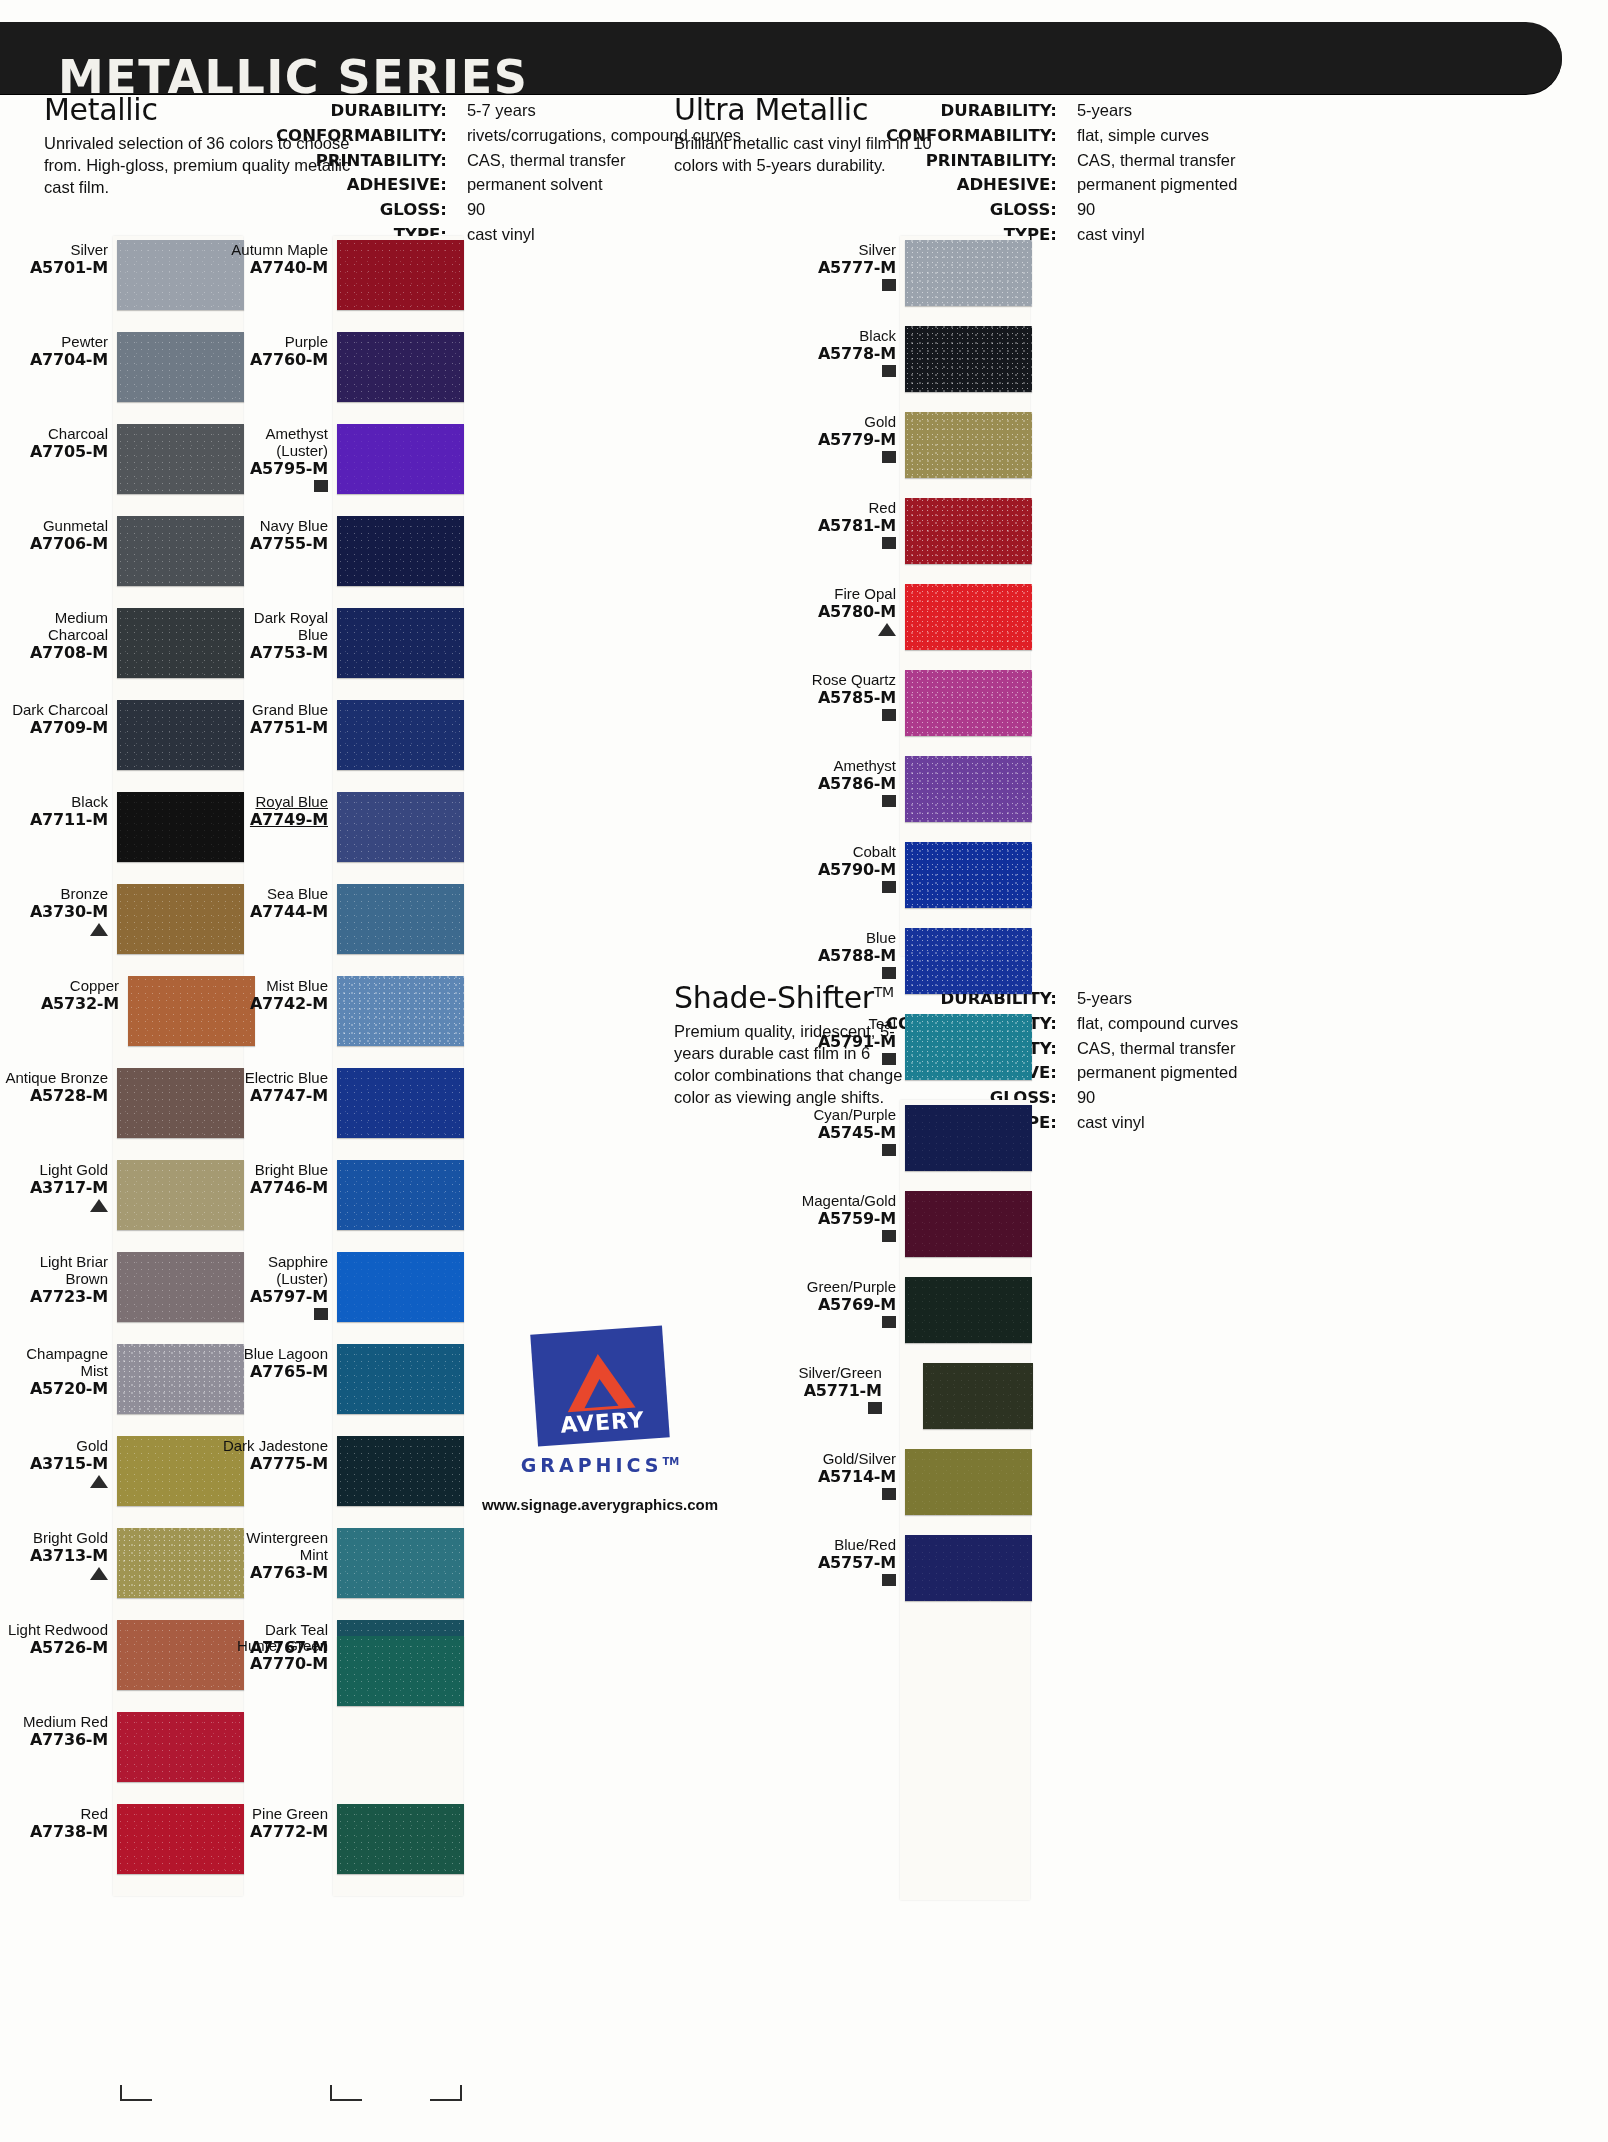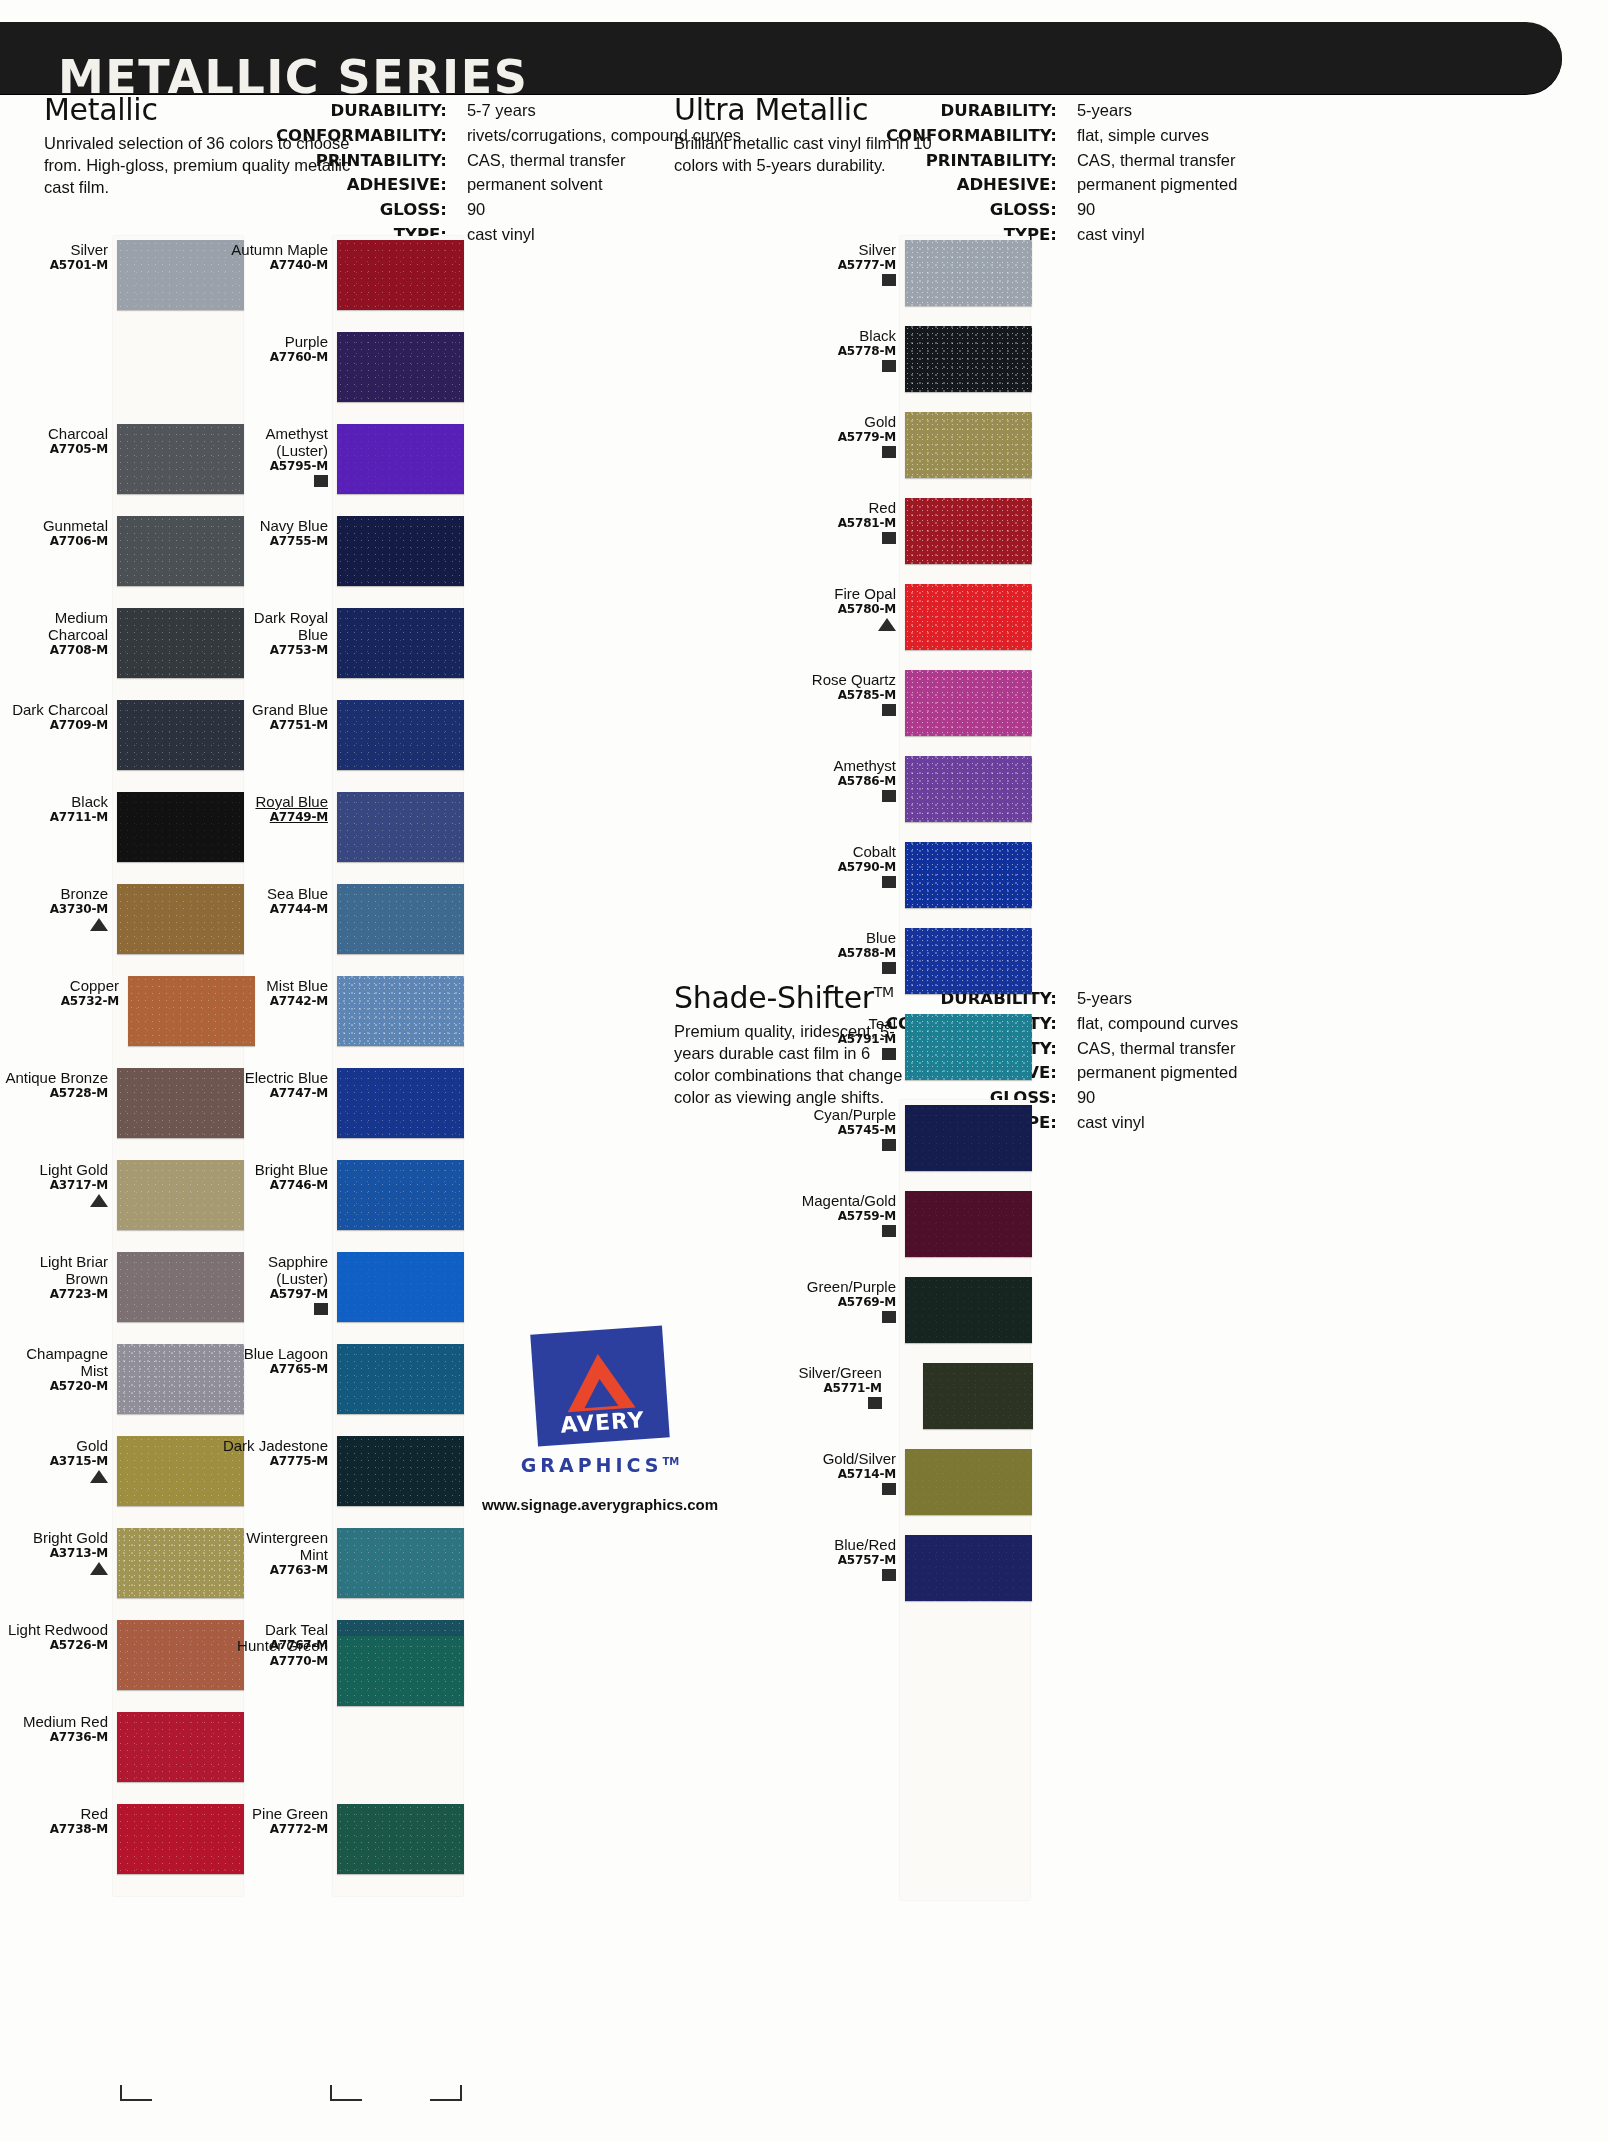--- a/index.html
+++ b/index.html
@@ -46,21 +46,21 @@
   .specs .val{font-size:16.5px;padding:0 0 3px 10px;white-space:nowrap;line-height:1.32;}
 
   
   .col{position:absolute;}
   .swatch-row{position:relative;display:flex;align-items:flex-start;}
   .sw-label{
     text-align:right;font-size:15px;line-height:1.12;
     padding-right:9px;padding-top:2px;
   }
   .sw-label .nm{display:block;}
-  .sw-label .cd{display:block;font-weight:bold;font-size:12px;
+  .sw-label .cd{display:block;font-weight:bold;font-size:16px;
     font-family:"DejaVu Sans", sans-serif;letter-spacing:-0.2px;}
   .mk{display:block;margin-top:2px;line-height:0.7;}
   .mk .tri{
     display:inline-block;width:0;height:0;
     border-left:9px solid transparent;border-right:9px solid transparent;
     border-bottom:13px solid #2b2b2b;
   }
   .mk .sq{display:inline-block;width:14px;height:12px;background:#2b2b2b;}
   .chip{
     position:relative;
@@ -224,20 +224,29 @@
   <div class="col" id="col-metallic-1" style="left: 0px; top: 240px; width: 245px; height: 1656px;">
       <div class="swatch-row" style="position: absolute; top: 0px; left: 0px; width: 245px;">
         <div class="sw-label" style="width: 108px;">
           <span class="nm">Silver</span>
           <span class="cd">A5701-M</span>
         </div>
         <div class="chip " title="Silver A5701-M" style="width: 127px; height: 70px; background: rgb(154, 161, 171);">
           <div class="grain"></div>
         </div>
       </div>
+      <div class="swatch-row" style="position: absolute; top: 92px; left: 0px; width: 245px;">
+        <div class="sw-label" style="width: 108px;">
+          <span class="nm">Pewter</span>
+          <span class="cd">A7704-M</span>
+        </div>
+        <div class="chip " title="Pewter A7704-M" style="width: 127px; height: 70px; background: rgb(111, 122, 134);">
+          <div class="grain"></div>
+        </div>
+      </div>
       <div class="swatch-row" style="position: absolute; top: 184px; left: 0px; width: 245px;">
         <div class="sw-label" style="width: 108px;">
           <span class="nm">Charcoal</span>
           <span class="cd">A7705-M</span>
         </div>
         <div class="chip " title="Charcoal A7705-M" style="width: 127px; height: 70px; background: rgb(82, 86, 90);">
           <div class="grain"></div>
         </div>
       </div>
       <div class="swatch-row" style="position: absolute; top: 276px; left: 0px; width: 245px;">

